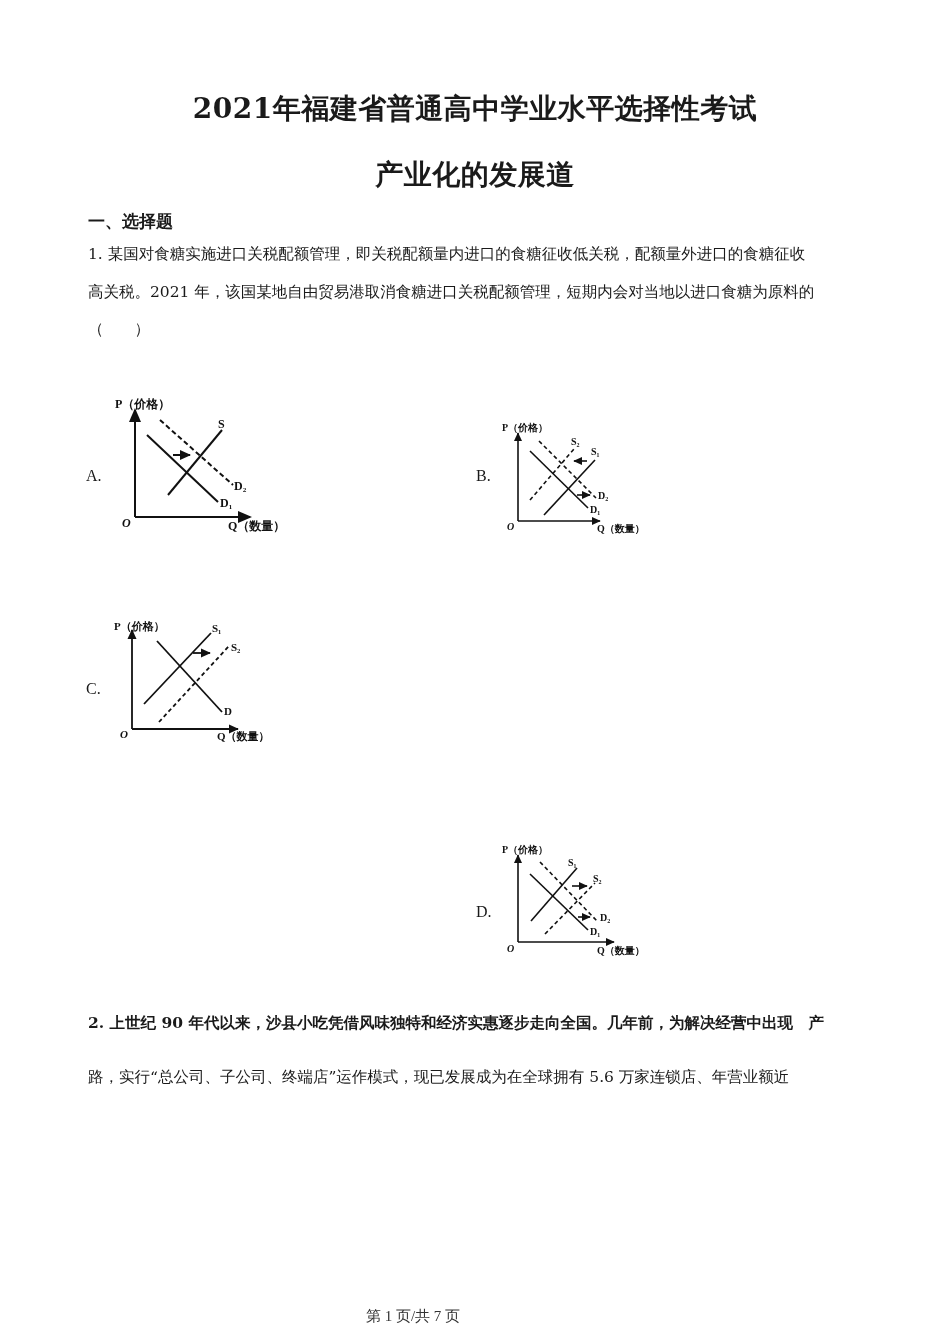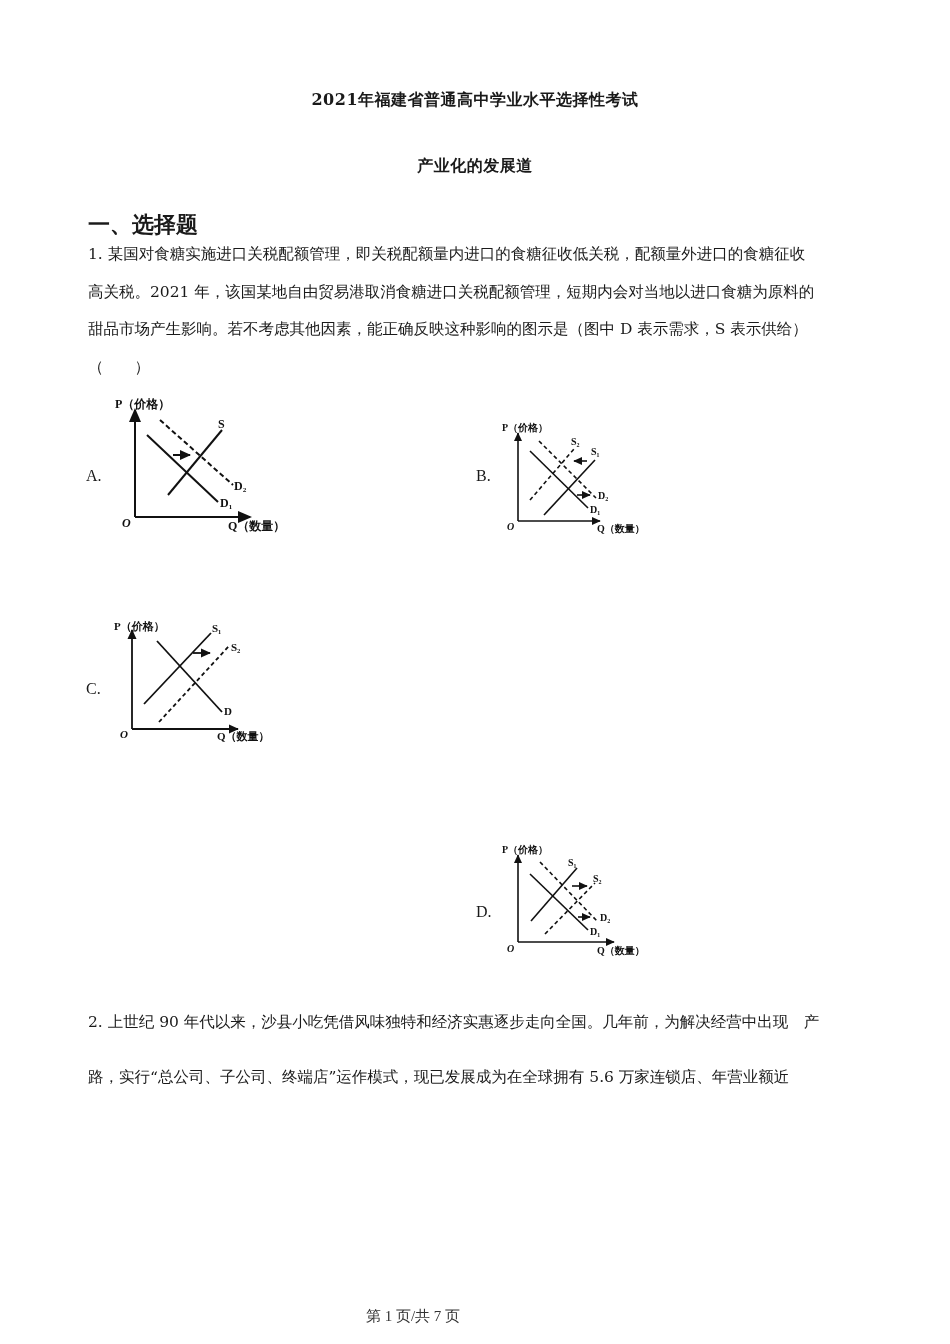--- a/index.html
+++ b/index.html
@@ -1,39 +1,38 @@
 <!DOCTYPE html>
 <html><head>
 <meta charset="utf-8">
 <style>
   html, body { margin: 0; padding: 0; background: #ffffff; }
   body { width: 950px; height: 1344px; position: relative; overflow: hidden;
          font-family: "DejaVu Serif", "Liberation Serif", serif; color: #1a1a1a; }
   .abs { position: absolute; }
-  .title { left: 0; width: 950px; text-align: center; font-weight: bold; font-size: 16px; letter-spacing: 0.5px; }
-  .section { left: 88px; font-weight: bold; font-size: 22px; }
+  .title { left: 0; width: 950px; text-align: center; font-weight: bold; font-size: 28px; letter-spacing: 0.5px; }
+  .section { left: 88px; font-weight: bold; font-size: 17px; }
   .para { left: 88px; width: 772px; font-size: 15.5px; line-height: 37.5px; text-align: justify; text-align-last: left; }
   .line { white-space: nowrap; overflow: hidden; height: 37.5px; }
   .opt-label { font-family: "Liberation Serif", "DejaVu Serif", serif; font-size: 16px; }
   .graph { position: absolute; }
   .graph text { font-family: "Liberation Serif", "DejaVu Serif", serif; }
   .footer { left: 0; width: 826px; text-align: center; top: 1307px; font-size: 15px; color: #333; font-family: "Liberation Serif", "DejaVu Serif", serif; }
 </style>
 </head>
 <body>
 
 <div class="abs title" style="top:90px;">2021年福建省普通高中学业水平选择性考试</div>
 <div class="abs title" style="top:156px;">产业化的发展道</div>
 
 <div class="abs section" style="top:210px;">一、选择题</div>
 
 <div class="abs para" style="top:236px;">
   <div class="line">1. 某国对食糖实施进口关税配额管理，即关税配额量内进口的食糖征收低关税，配额量外进口的食糖征收</div>
   <div class="line">高关税。2021 年，该国某地自由贸易港取消食糖进口关税配额管理，短期内会对当地以进口食糖为原料的</div>
-  <div class="line">甜品市场产生影响。若不考虑其他因素，能正确反映这种影响的图示是（图中 D 表示需求，S 表示供给）</div>
   <div class="line">（　　）</div>
 </div>
 
 <div class="abs opt-label" style="left:86px; top:467px;">A.</div>
 <svg class="graph" style="left:100px; top:390px;" width="210" height="150" viewBox="100 390 210 150">
   <defs>
     <marker id="ah" markerWidth="8" markerHeight="8" refX="6" refY="4" orient="auto">
       <path d="M0,1 L7,4 L0,7 Z" fill="#111"></path>
     </marker>
     <marker id="ahs" markerWidth="6" markerHeight="6" refX="5" refY="3" orient="auto">
@@ -118,17 +117,17 @@
     <text x="507" y="952" font-style="italic">O</text>
     <text x="597" y="954">Q（数量）</text>
     <text x="568" y="866">S₁</text>
     <text x="593" y="882">S₂</text>
     <text x="600" y="921">D₂</text>
     <text x="590" y="935">D₁</text>
   </g>
 </svg>
 
 <div class="abs para" style="top:1004px;">
-  <div class="line" style="height:55px;">2. 上世纪 90 年代以来，沙县小吃凭借风味独特和经济实惠逐步走向全国。几年前，为解决经营中出现　产</div>
+  <div class="line" style="height:55px;font-weight:bold;">2. 上世纪 90 年代以来，沙县小吃凭借风味独特和经济实惠逐步走向全国。几年前，为解决经营中出现　产</div>
   <div class="line">路，实行“总公司、子公司、终端店”运作模式，现已发展成为在全球拥有 5.6 万家连锁店、年营业额近</div>
 </div>
 
 <div class="abs footer">第 1 页/共 7 页</div>
 
 </body></html>

